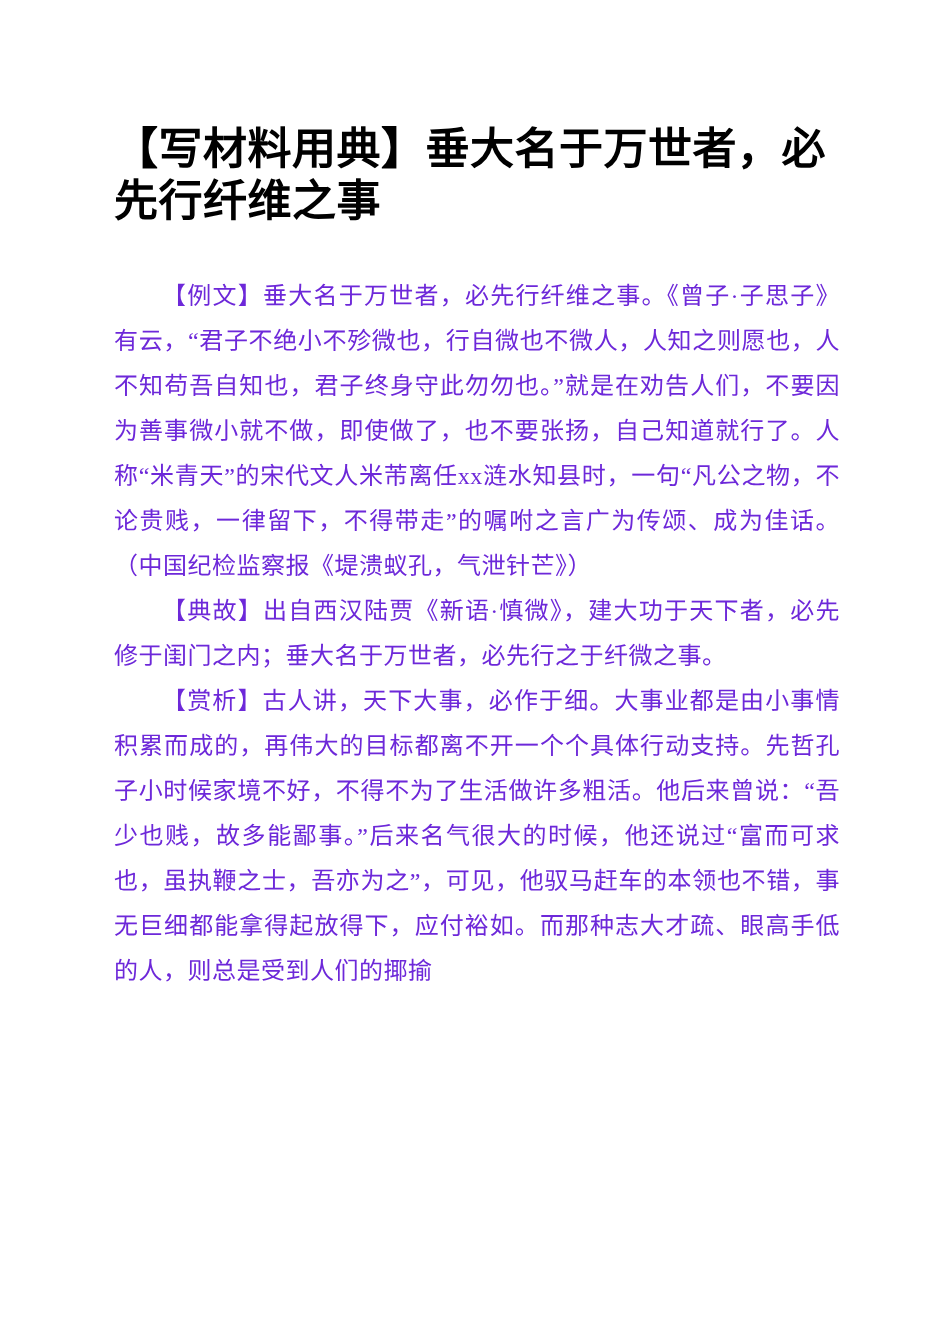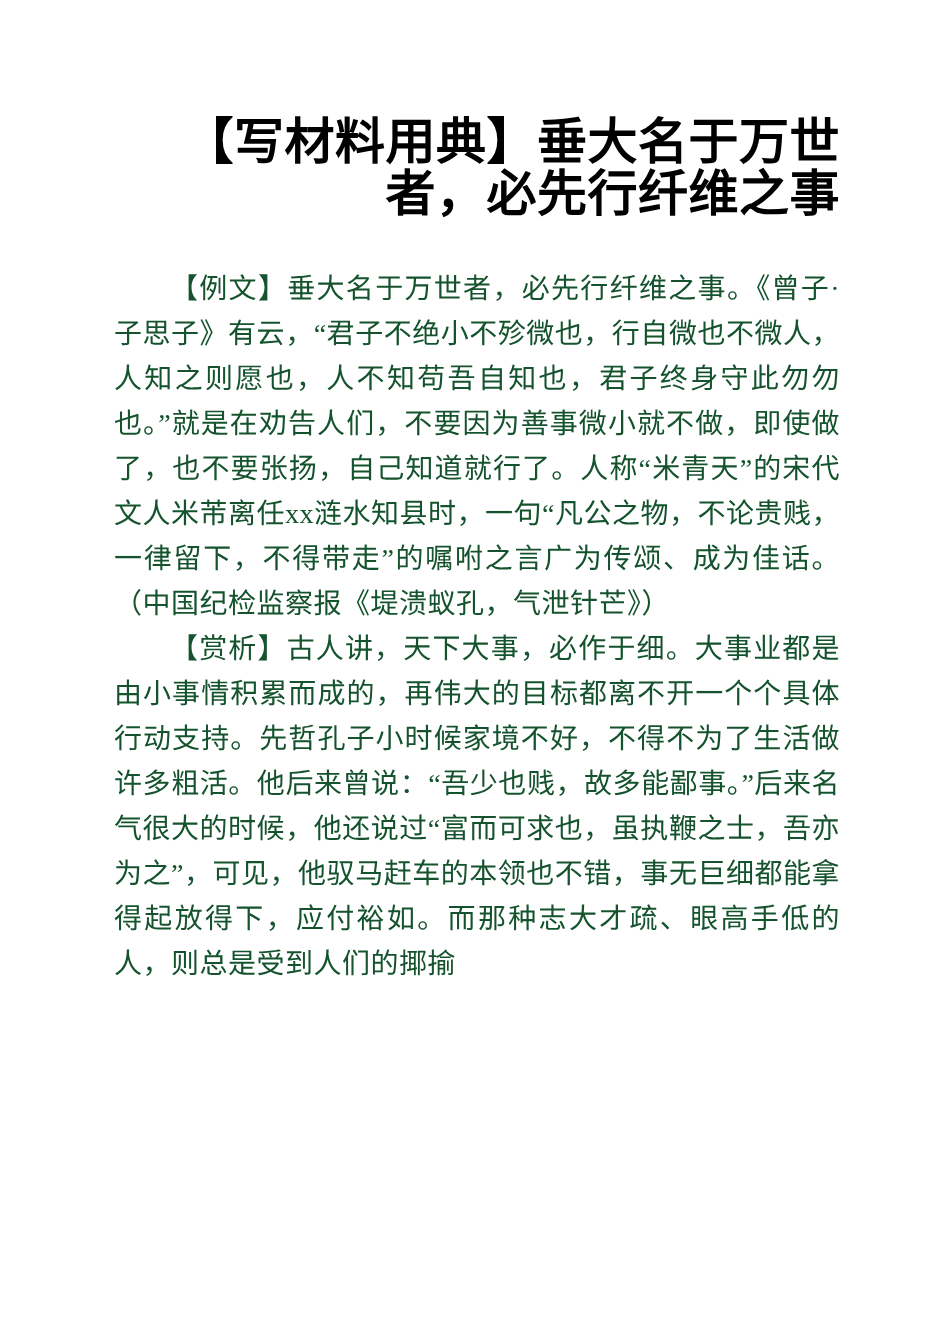--- a/index.html
+++ b/index.html
@@ -15,47 +15,48 @@
     color: #000000;
   }
   .page {
     box-sizing: border-box;
     width: 950px;
     height: 1344px;
     padding: 116px 110px 0 114px;
     background: #ffffff;
   }
   .doc-title {
-    margin: 0 0 46px 0;
-    font-size: 50px;
+    margin: 8px 0 46px 0;
+    font-size: 44px;
     font-weight: 700;
     line-height: 52px;
-    text-align: right;
+    text-align: left;
     letter-spacing: 0.5px;
     color: #000000;
   }
   .doc-paragraph {
     margin: 0;
-    font-size: 28px;
+    font-size: 24px;
     line-height: 45px;
     text-align: justify;
     text-indent: 2em;
-    color: #14532d;
+    color: #6d28d9;
     letter-spacing: 0.5px;
   }
   .doc-paragraph .para-label {
     font-weight: 400;
   }
 </style>
 </head>
 <body>
 
 <div class="page">
 
   <h1 class="doc-title">【写材料用典】垂大名于万世者，必先行纤维之事</h1>
 
   <p class="doc-paragraph"><span class="para-label">【例文】</span><span>垂大名于万世者，必先行纤维之事。《曾子·子思子》有云，“君子不绝小不殄微也，行自微也不微人，人知之则愿也，人不知苟吾自知也，君子终身守此勿勿也。”就是在劝告人们，不要因为善事微小就不做，即使做了，也不要张扬，自己知道就行了。人称“米青天”的宋代文人米芾离任xx涟水知县时，一句“凡公之物，不论贵贱，一律留下，不得带走”的嘱咐之言广为传颂、成为佳话。（中国纪检监察报《堤溃蚁孔，气泄针芒》）</span></p>
 
+  <p class="doc-paragraph"><span class="para-label">【典故】</span><span>出自西汉陆贾《新语·慎微》，建大功于天下者，必先修于闺门之内；垂大名于万世者，必先行之于纤微之事。</span></p>
 
 
   <p class="doc-paragraph"><span class="para-label">【赏析】</span><span>古人讲，天下大事，必作于细。大事业都是由小事情积累而成的，再伟大的目标都离不开一个个具体行动支持。先哲孔子小时候家境不好，不得不为了生活做许多粗活。他后来曾说：“吾少也贱，故多能鄙事。”后来名气很大的时候，他还说过“富而可求也，虽执鞭之士，吾亦为之”，可见，他驭马赶车的本领也不错，事无巨细都能拿得起放得下，应付裕如。而那种志大才疏、眼高手低的人，则总是受到人们的揶揄</span></p>
 
 </div>
 
 </body></html>

